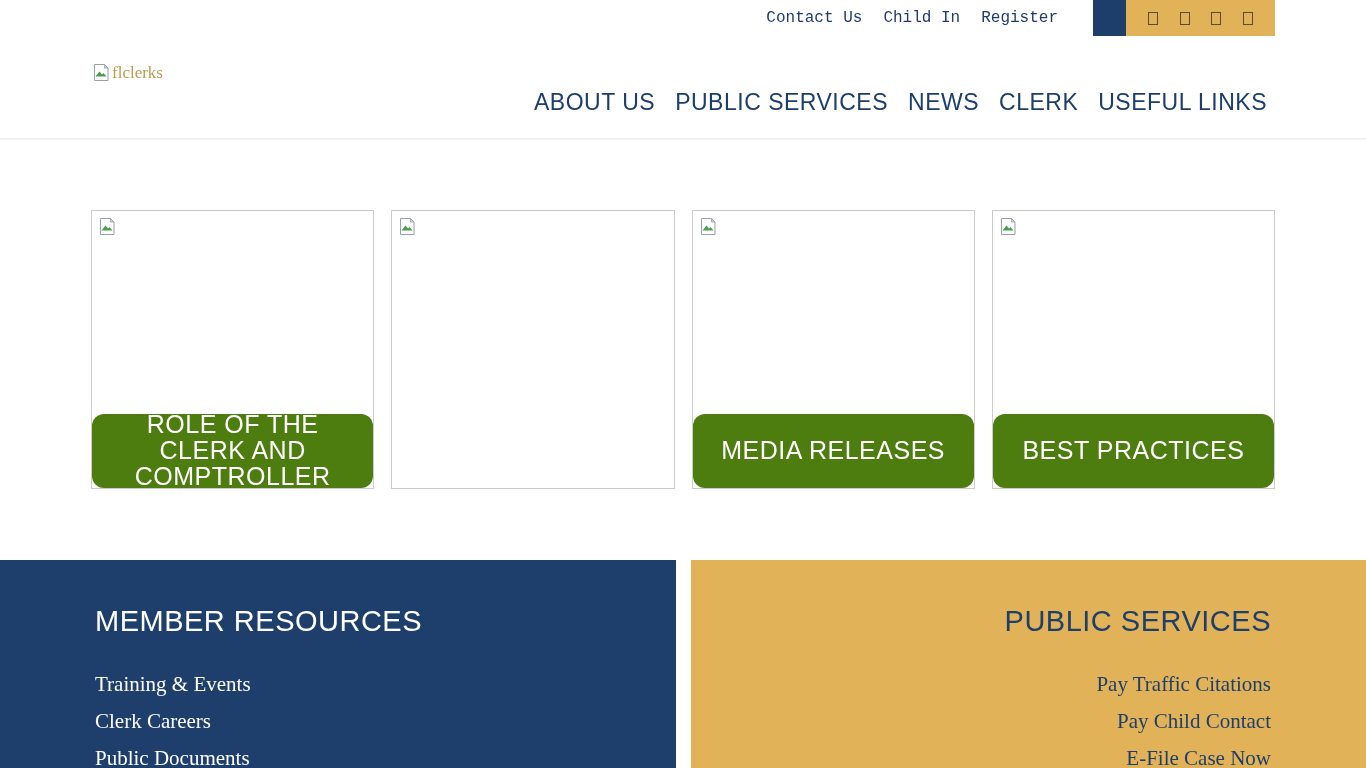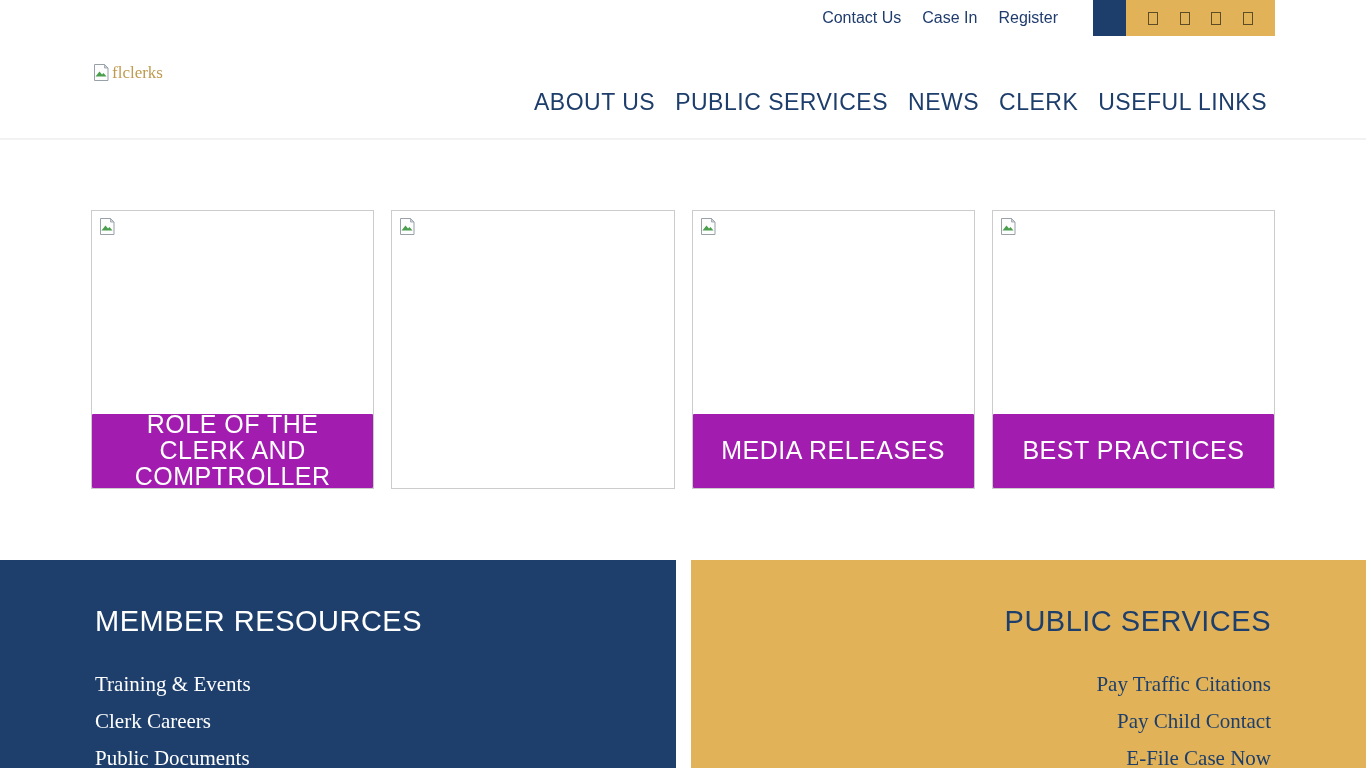--- a/index.html
+++ b/index.html
@@ -2,21 +2,21 @@
 <html><head>
 <meta charset="utf-8">
 <style>
   * { margin:0; padding:0; box-sizing:border-box; }
   html,body { width:1366px; height:768px; overflow:hidden; background:#fff;
               font-family:"Liberation Sans", sans-serif; }
 
   
   .topbar { height:36px; display:flex; justify-content:flex-end; align-items:stretch;
             padding-right:91px; background:#fff; }
-  .topbar-link { font-family:Liberation Sans, sans-serif; font-size:16px; color:#1f3c6d;
+  .topbar-link { font-family:Liberation Mono, monospace; font-size:16px; color:#1f3c6d;
                  align-self:center; margin-right:21px; cursor:pointer; text-decoration:none; }
   .search-btn { width:33px; height:36px; background:#1d3e6b; margin-left:14px; cursor:pointer; }
   .social-bar { width:149px; height:36px; background:#e2b258; display:flex;
                 align-items:center; justify-content:space-evenly; }
   .glyph-box { width:10px; height:13px; border:1px solid #5d4c28; display:inline-block;
                cursor:pointer; background:transparent; }
 
   
   .header { height:104px; border-bottom:2px solid #f2f2f2; position:relative;
             display:flex; justify-content:flex-end; align-items:flex-end;
@@ -27,21 +27,21 @@
   .nav { display:flex; gap:20px; }
   .nav-item { font-size:23px; letter-spacing:0.5px; color:#1d3d6b; cursor:pointer;
               white-space:nowrap; }
 
   
   .cards { margin:70px 91px 0 91px; display:flex; gap:17px; }
   .card { flex:1; height:279px; border:1px solid #cccccc; background:#fff;
           position:relative; cursor:pointer; }
   .card-broken { position:absolute; top:5px; left:5px; }
   .card-overlay { position:absolute; left:0; right:0; bottom:0; height:74px;
-                  padding:10px 12px 12px 12px; background:#a21caf; border-radius:1px;
+                  padding:10px 12px 12px 12px; background:#4d7c0f; border-radius:12px;
                   display:flex; align-items:center; justify-content:center;
                   text-align:center; overflow:hidden; color:#ffffff;
                   font-size:25px; line-height:26px; letter-spacing:0.5px; }
 
   
   .bottom { margin-top:71px; display:flex; height:240px; }
   .panel-left { width:676px; background:#1e3f6b; padding:45px 0 0 95px; color:#ffffff; }
   .panel-gap { width:15px; background:#fff; }
   .panel-right { flex:1; background:#e2b258; padding:45px 95px 0 0; text-align:right;
                  color:#1e3f6b; }
@@ -52,21 +52,21 @@
   .panel-link { font-family:"Liberation Serif", serif; font-size:21px;
                 line-height:37px; cursor:pointer; }
 
   svg { display:block; }
 </style>
 </head>
 <body>
 
 <div class="topbar">
   <a class="topbar-link">Contact Us</a>
-  <a class="topbar-link">Case In</a>
+  <a class="topbar-link">Child In</a>
   <a class="topbar-link">Register</a>
   <div class="search-btn"></div>
   <div class="social-bar">
     <span class="glyph-box"></span>
     <span class="glyph-box"></span>
     <span class="glyph-box"></span>
     <span class="glyph-box"></span>
   </div>
 </div>
 

